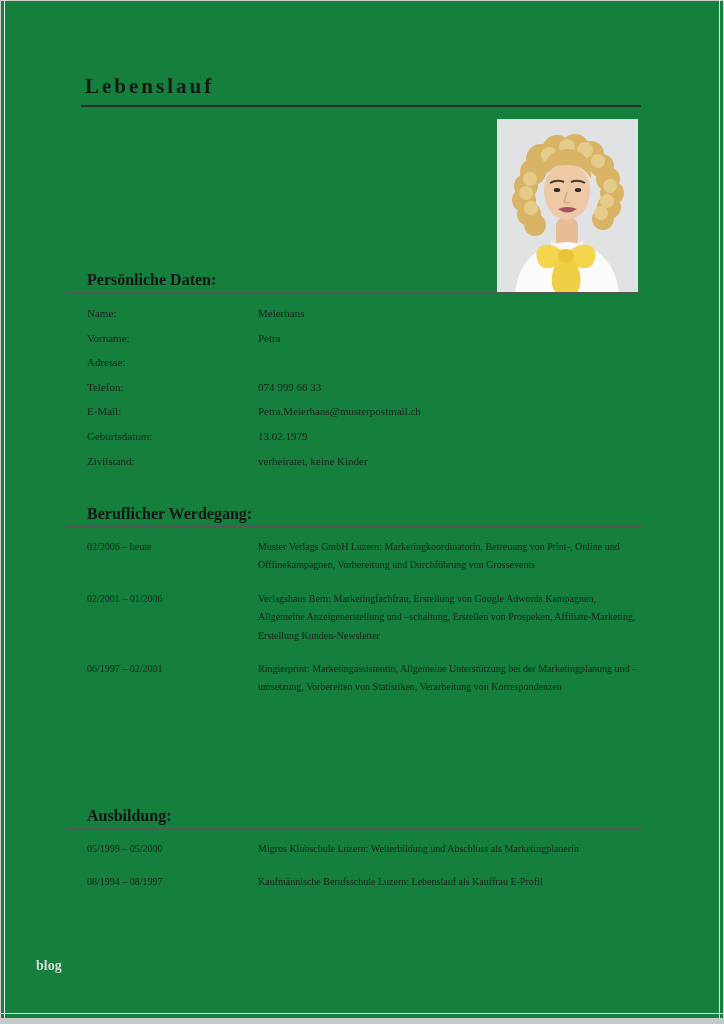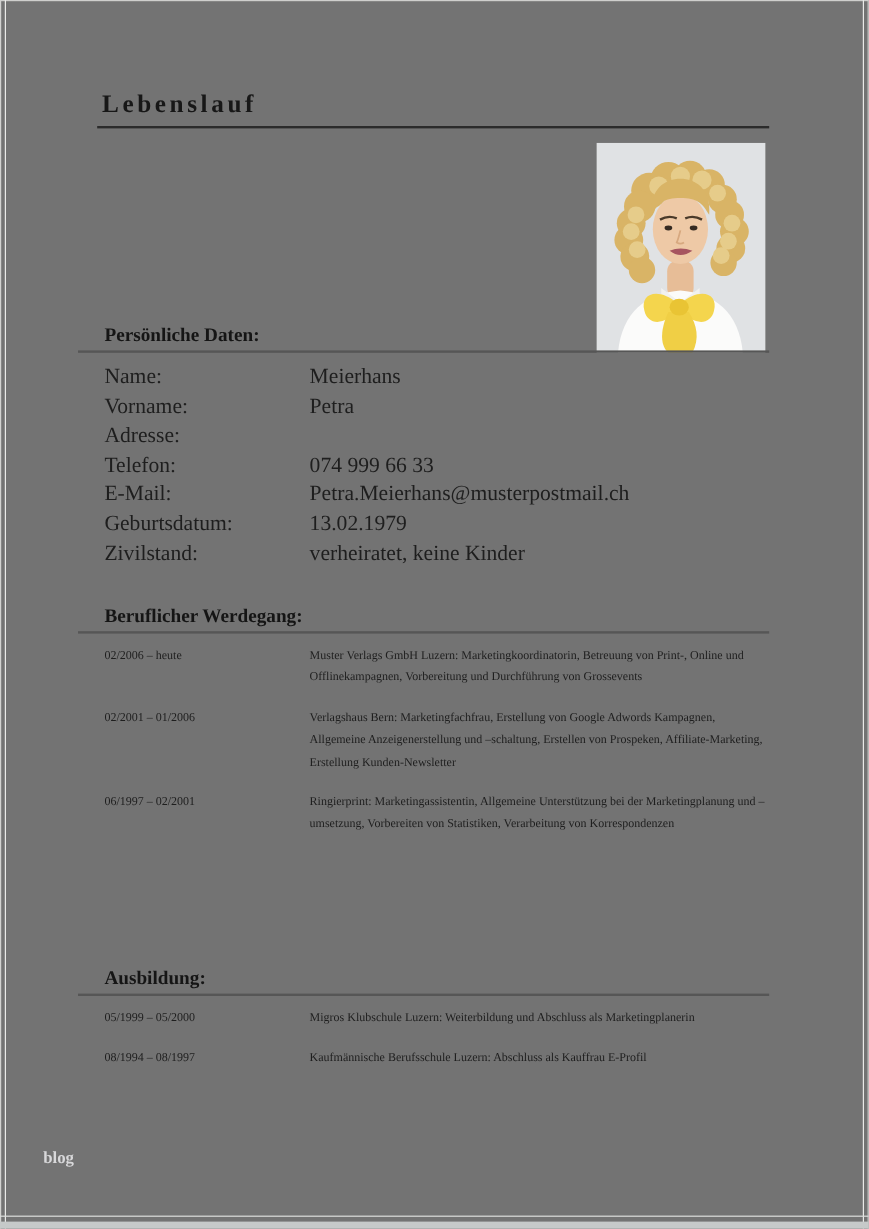--- a/index.html
+++ b/index.html
@@ -1,21 +1,21 @@
 <!DOCTYPE html>
 <html lang="de"><head>
 <meta charset="utf-8">
 <title>Lebenslauf</title>
 <style>
   * { margin:0; padding:0; box-sizing:border-box; }
   html,body { background:#e9e9e7; }
   .page {
     position:relative;
     width:724px; height:1024px;
-    background:#737373;
+    background:#15803d;
     font-family:"Liberation Serif","DejaVu Serif",serif;
     color:#1e1e1e;
     overflow:hidden;
     margin:0 auto;
   }
   
   .edge-top    { position:absolute; top:0; left:0; right:0; height:1px; background:#cfcfcd; }
   .edge-left-o { position:absolute; top:0; bottom:0; left:0;  width:1px; background:#d2d2d0; }
   .edge-left-i { position:absolute; top:0; bottom:0; left:4px;width:1px; background:#eaeae8; }
   .edge-right-o{ position:absolute; top:0; bottom:0; right:0; width:1px; background:#d2d2d0; }
@@ -41,21 +41,21 @@
   #career    { top:505px; }
   #education { top:807px; }
 
   .section-heading {
     font-size:16px; font-weight:bold; color:#151515;
     padding:0 0 3px 22px;
     border-bottom:2px solid #565656;
   }
 
   .kv-rows { margin-top:7px; }
-  .kv-row  { display:flex; padding-left:22px; font-size:18px; line-height:24.6px;align-items:flex-end; }
+  .kv-row  { display:flex; padding-left:22px; font-size:11px; line-height:24.6px;align-items:flex-end; }
   .kv-label{ width:171px; flex:none; }
   .kv-value{ flex:1; }
 
   .entries { margin-top:10px; }
   .entry   { display:flex; padding-left:22px; font-size:10px; line-height:18.4px; }
   .entry + .entry { margin-top:15px; }
   .entry-period { width:171px; flex:none; }
   .entry-desc   { flex:1; }
 
   .watermark {
@@ -191,21 +191,21 @@
 
   <section class="section" id="education">
     <h2 class="section-heading">Ausbildung:</h2>
     <div class="entries">
       <div class="entry">
         <span class="entry-period">05/1999 – 05/2000</span>
         <span class="entry-desc">Migros Klubschule Luzern: Weiterbildung und Abschluss als Marketingplanerin</span>
       </div>
       <div class="entry">
         <span class="entry-period">08/1994 – 08/1997</span>
-        <span class="entry-desc">Kaufmännische Berufsschule Luzern: Abschluss als Kauffrau E-Profil</span>
+        <span class="entry-desc">Kaufmännische Berufsschule Luzern: Lebenslauf als Kauffrau E-Profil</span>
       </div>
     </div>
   </section>
 
   <div class="watermark">blog</div>
 
   <div class="bottom-line"></div>
   <div class="bottom-bar"></div>
 
 </div>

